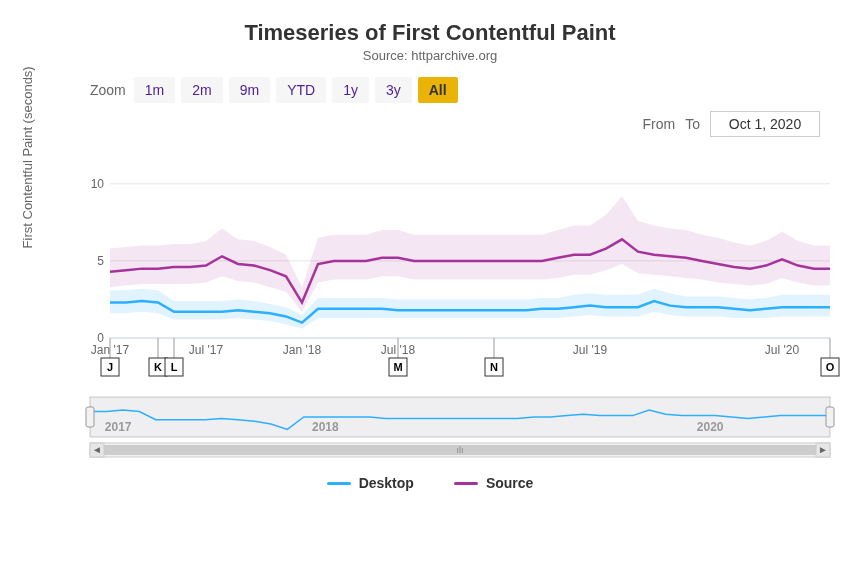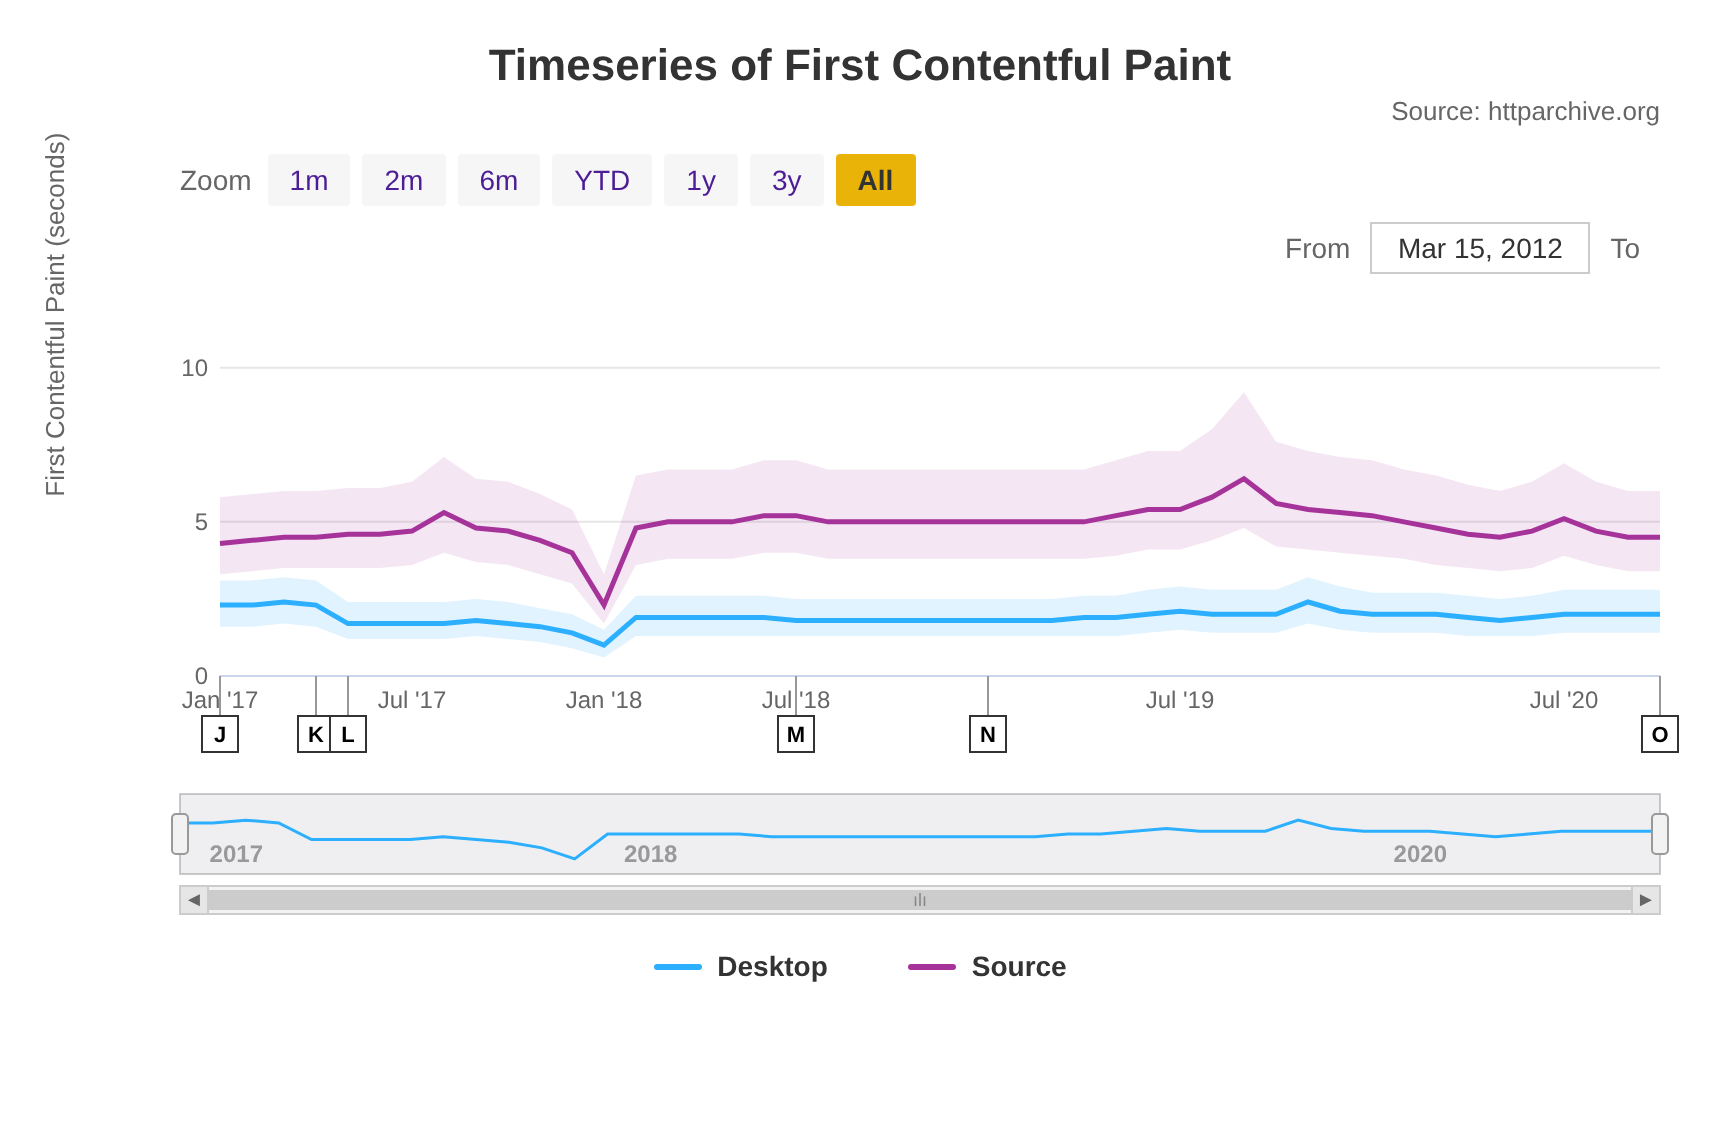--- a/index.html
+++ b/index.html
@@ -12,21 +12,21 @@
     width: 860px;
   }
   .title {
     text-align: center;
     font-size: 22px;
     color: #333;
     margin-bottom: 2px;
     font-weight: bold;
   }
   .subtitle {
-    text-align: right;
+    text-align: center;
     font-size: 13px;
     color: #666;
     margin-bottom: 14px;
   }
   .controls-row {
     display: flex;
     align-items: center;
     gap: 6px;
     padding-left: 60px;
     margin-bottom: 8px;
@@ -125,31 +125,31 @@
 </head>
 <body>
 
 <div class="title">Timeseries of First Contentful Paint</div>
 <div class="subtitle">Source: httparchive.org</div>
 
 <div class="controls-row">
   <span class="zoom-label">Zoom</span>
   <button class="zoom-btn">1m</button>
   <button class="zoom-btn">2m</button>
-  <button class="zoom-btn">6m</button>
+  <button class="zoom-btn">9m</button>
   <button class="zoom-btn">YTD</button>
   <button class="zoom-btn">1y</button>
   <button class="zoom-btn">3y</button>
   <button class="zoom-btn active">All</button>
 </div>
 
 <div class="date-row">
   <span>From</span>
-  <span class="date-input">Mar 15, 2012</span>
   <span>To</span>
+  <span class="date-input">Oct 1, 2020</span>
 </div>
 
 <div class="plot-wrap">
   <div class="yaxis-label">First Contentful Paint (seconds)</div>
   <div class="plot-area">
     <svg id="main-svg" width="760" height="250" viewBox="0 0 760 250">
         <line x1="30" x2="750" y1="195" y2="195" class="grid-line"></line>
         <text x="24" y="199" text-anchor="end" class="axis-text">0</text>
         <line x1="30" x2="750" y1="117.91666666666666" y2="117.91666666666666" class="grid-line"></line>
         <text x="24" y="121.91666666666666" text-anchor="end" class="axis-text">5</text>

